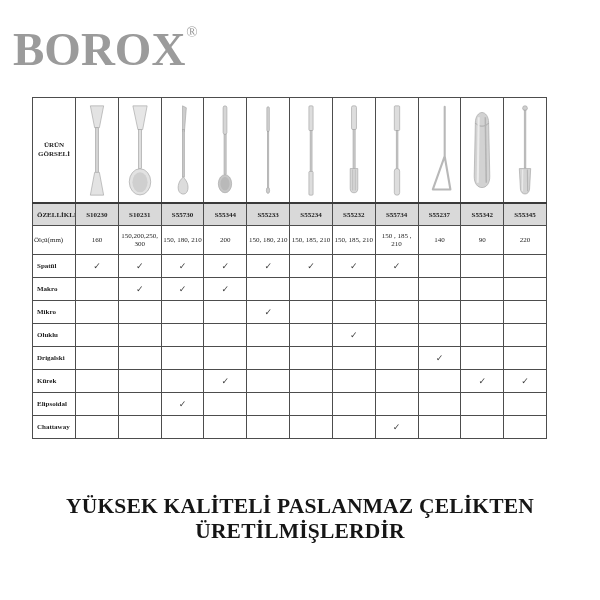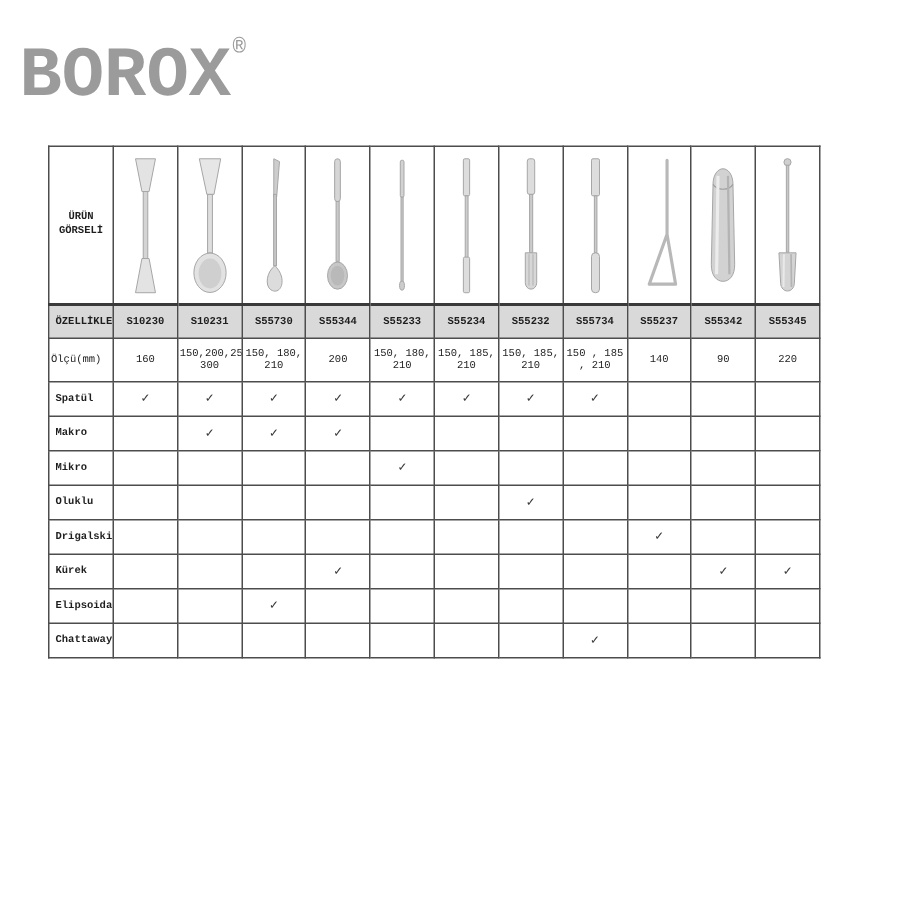--- a/index.html
+++ b/index.html
@@ -1,17 +1,17 @@
 <!DOCTYPE html>
 <html><head>
 <meta charset="utf-8">
 <style>
   html,body{margin:0;padding:0;background:#fff;}
   .page{position:relative;width:600px;height:600px;background:#fff;overflow:hidden;
-        font-family:Liberation Mono, monospace;}
+        font-family:Liberation Serif, serif;}
   
   .logo{position:absolute;left:13px;top:2px;color:#9b9b9b;font-weight:bold;
         font-size:47px;letter-spacing:0px;line-height:60px;}
   .logo sup{font-size:15px;font-weight:normal;vertical-align:28px;margin-left:1px;}
   
   .tbl-wrap{position:absolute;left:32px;top:97px;}
   table{border-collapse:collapse;table-layout:fixed;width:515px;}
   td{border:1px solid #4d4d4d;padding:0;text-align:center;vertical-align:middle;
      font-size:7px;color:#1e1e1e;overflow:hidden;}
   col.lblcol{width:43px;}
@@ -241,13 +241,14 @@
             <td class="chk"></td>
             <td class="chk"><span>✓</span></td>
             <td class="chk"></td>
             <td class="chk"></td>
             <td class="chk"></td>
           </tr>
         </tbody>
     </table>
   </div>
 
+  <div class="footer">YÜKSEK KALİTELİ PASLANMAZ ÇELİKTEN ÜRETİLMİŞLERDİR</div>
 </div>
 
 </body></html>

